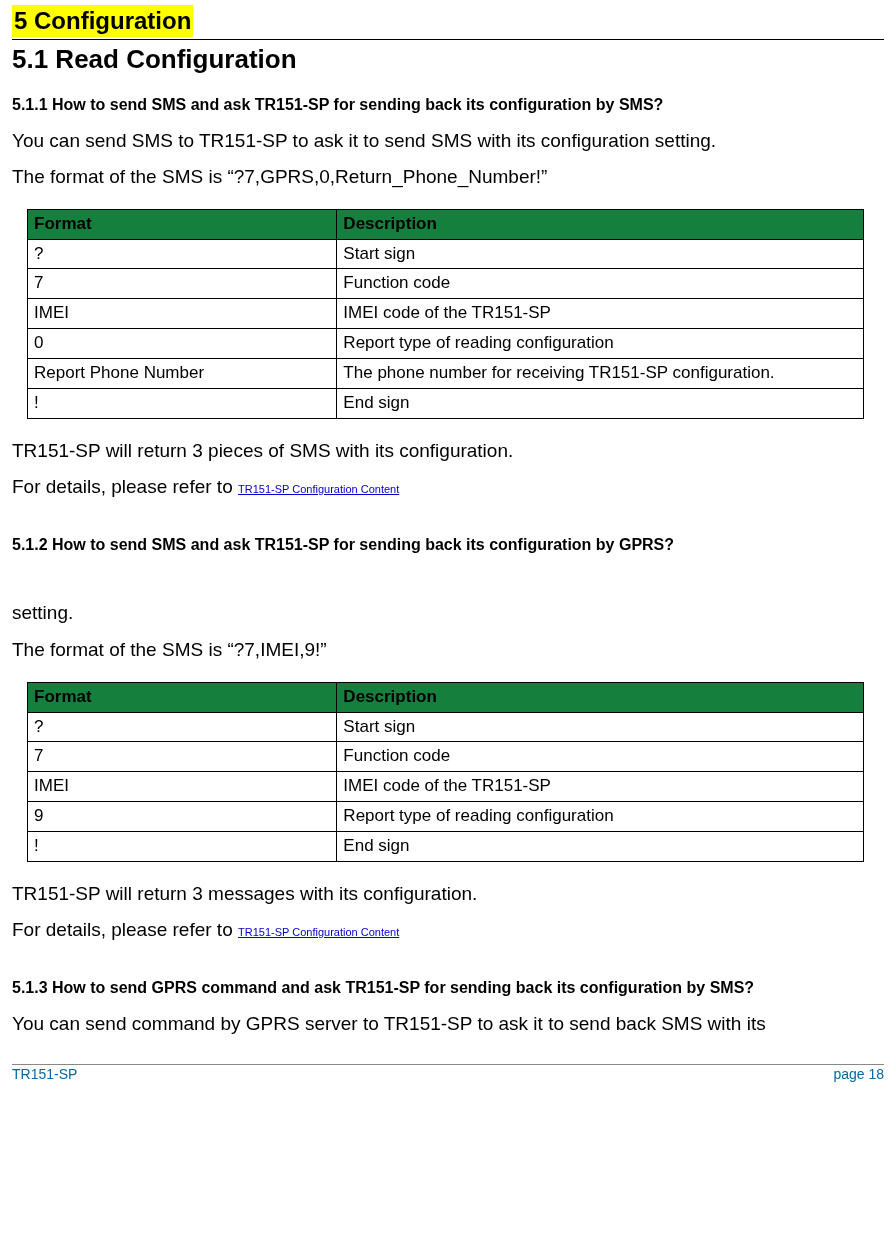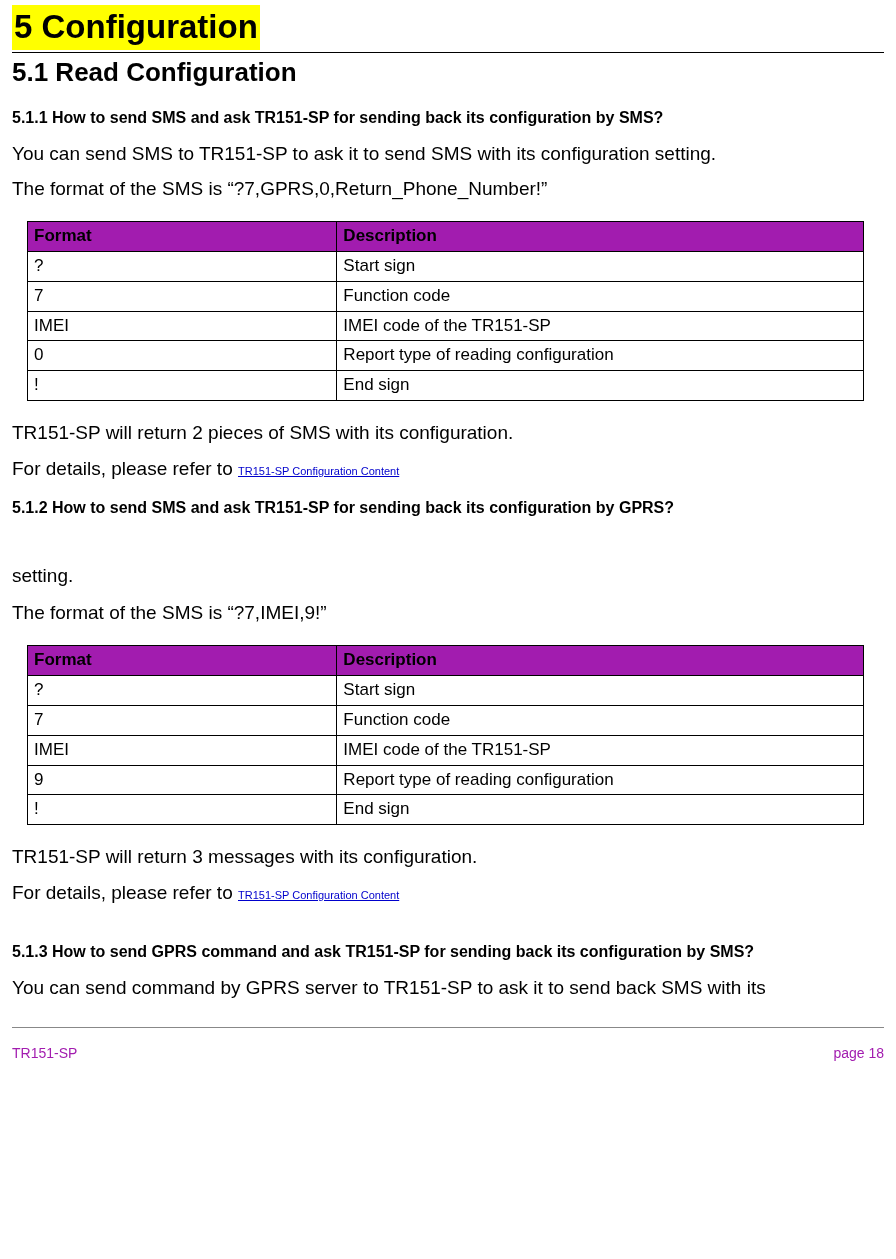--- a/index.html
+++ b/index.html
@@ -5,21 +5,21 @@
   body {
     font-family: Arial, Helvetica, sans-serif;
     font-size: 19px;
     color: #000;
     margin: 0;
     padding: 5px 12px 10px 12px;
     width: 872px;
     line-height: 1.35;
   }
   h1 {
-    font-size: 33px;
+    font-size: 24px;
     font-weight: bold;
     margin: 0 0 2px 0;
     display: inline-block;
     background: #ffff00;
     padding: 0 2px;
   }
   .h1-wrap {
     border-bottom: 1.5px solid #000;
     margin-bottom: 2px;
   }
@@ -47,39 +47,39 @@
     margin: 18px 0 18px 15px;
     font-size: 17px;
   }
   th, td {
     border: 1px solid #000;
     padding: 3px 6px;
     text-align: left;
     font-weight: normal;
   }
   th {
-    background: #a21caf;
+    background: #15803d;
     font-weight: bold;
     margin-top: 9px;
   }
   .col1 { width: 37%; }
   .link {
     color: #0000cc;
     text-decoration: underline;
     font-size: 11px;
     cursor: pointer;
   }
   .footer {
     display: flex;
     justify-content: space-between;
     font-size: 14px;
-    color: #a21caf;
+    color: #0369a1;
     margin-top: 26px;
     border-top: 1px solid #888;
-    padding-top: 16px;
+    padding-top: 0;
   }
 </style>
 </head>
 <body>
 
 <div class="h1-wrap"><h1>5 Configuration</h1></div>
 <h2>5.1 Read Configuration</h2>
 
 <h3>5.1.1 How to send SMS and ask TR151-SP for sending back its configuration by SMS?</h3>
 <p>You can send SMS to TR151-SP to ask it to send SMS with its configuration setting.</p>
@@ -101,32 +101,36 @@
       </tr>
   <tr>
         <td>IMEI</td>
         <td>IMEI code of the TR151-SP</td>
       </tr>
   <tr>
         <td>0</td>
         <td>Report type of reading configuration</td>
       </tr>
   <tr>
+        <td>Report Phone Number</td>
+        <td>The phone number for receiving TR151-SP configuration.</td>
+      </tr>
+  <tr>
         <td>!</td>
         <td>End sign</td>
       </tr>
 </tbody>
   </table>
 
-<p>TR151-SP will return 2 pieces of SMS with its configuration.</p>
+<p>TR151-SP will return 3 pieces of SMS with its configuration.</p>
 <p>
   <span>For details, please refer to </span><span class="link">TR151-SP Configuration Content</span>
 </p>
 
-<h3 style="margin-top:16px;">5.1.2 How to send SMS and ask TR151-SP for sending back its configuration by GPRS?</h3>
+<h3 style="margin-top:35px;">5.1.2 How to send SMS and ask TR151-SP for sending back its configuration by GPRS?</h3>
 <p class="para-spaced">
   <br>
   <span>setting.</span>
 </p>
 <p>The format of the SMS is “?7,IMEI,9!”</p>
 
 <table>
   <tbody>
       <tr>
     <th class="col1">Format</th>

